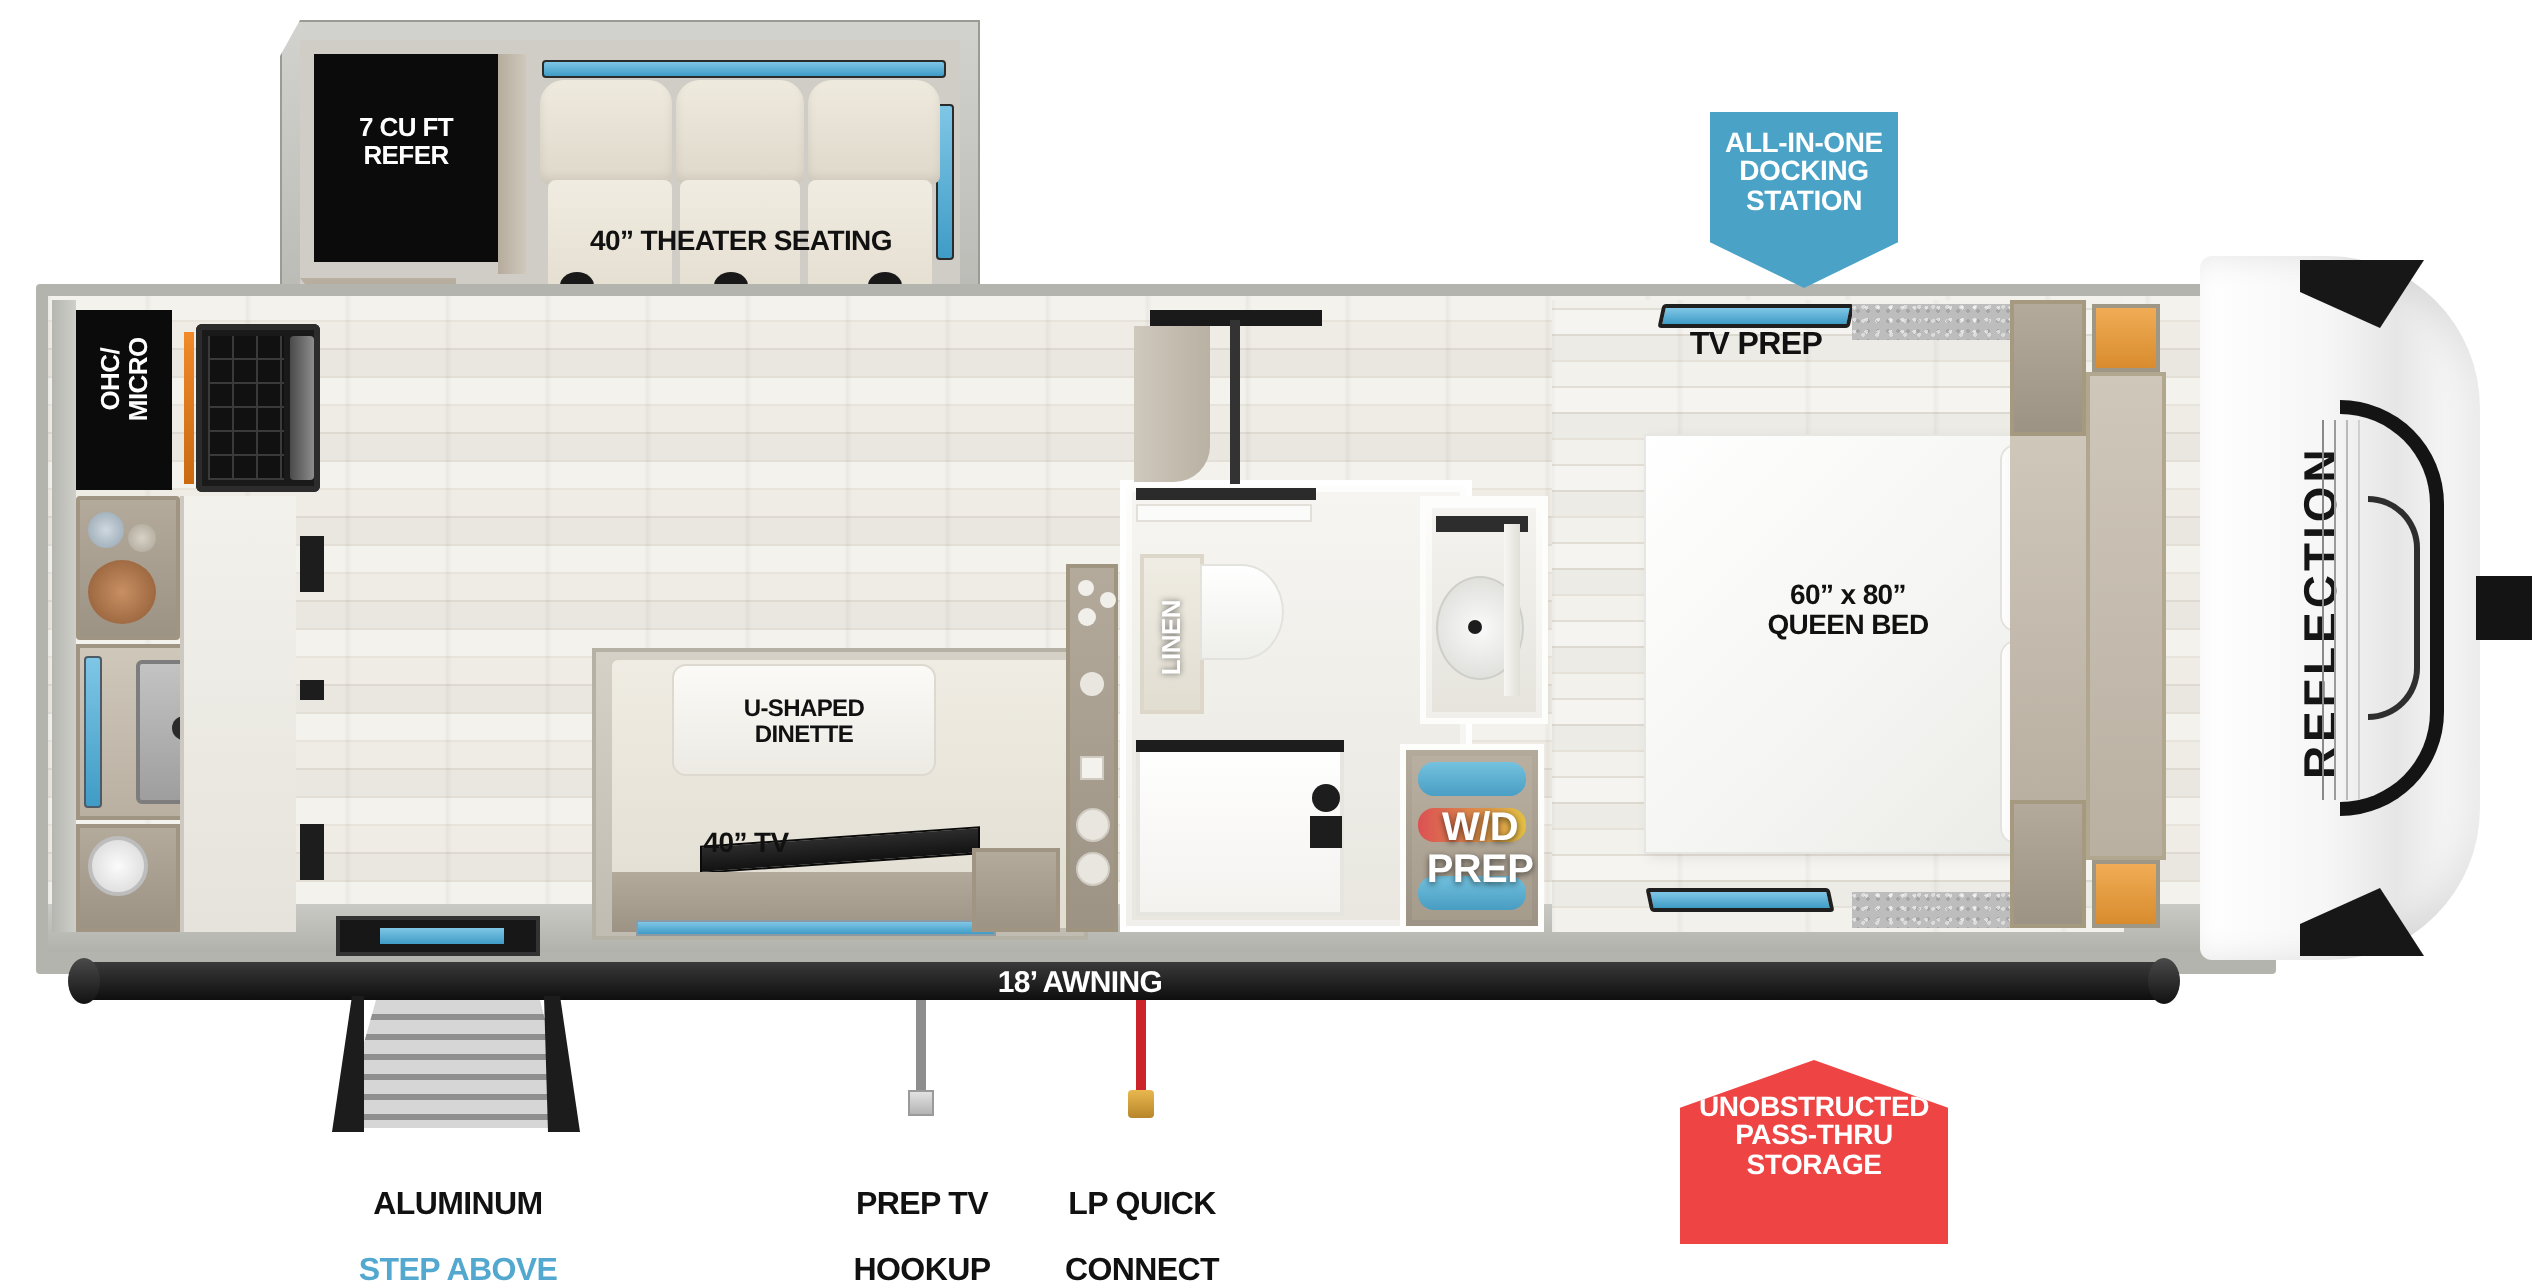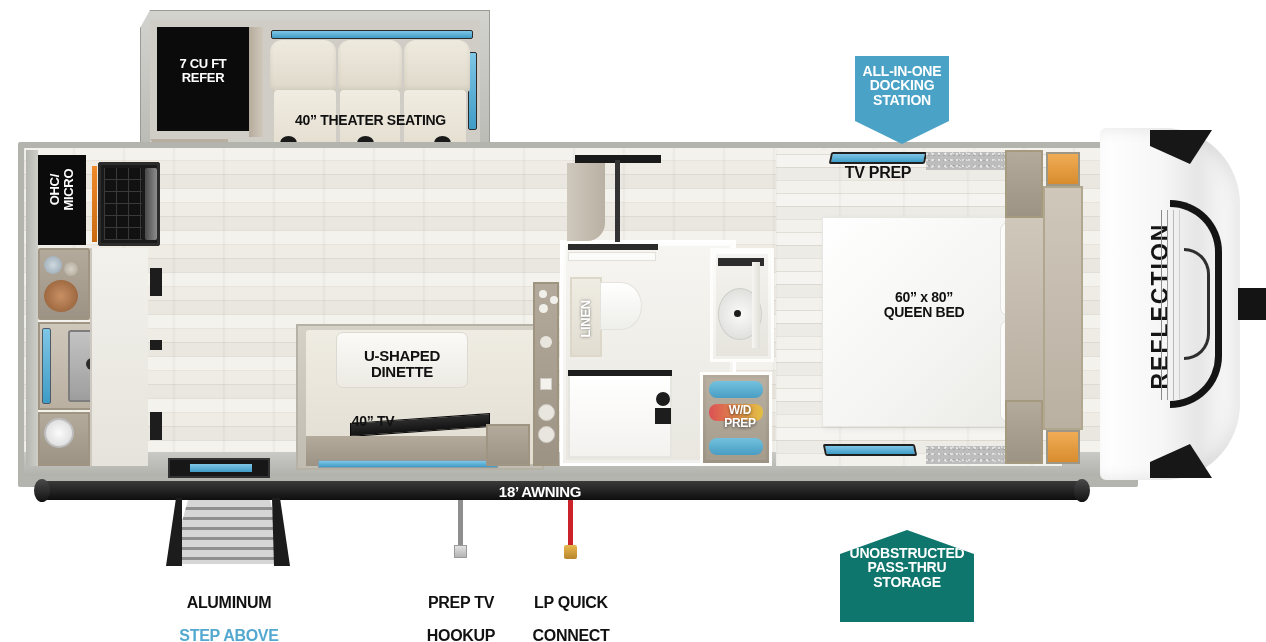--- a/index.html
+++ b/index.html
@@ -150,21 +150,21 @@
   <div class="abs" style="left:150px;top:268px;width:12px;height:28px;background:#1d1d1d;"></div>
   <div class="abs" style="left:150px;top:340px;width:12px;height:10px;background:#1d1d1d;"></div>
   <div class="abs" style="left:150px;top:412px;width:12px;height:28px;background:#1d1d1d;"></div>
 
   <div class="abs" style="left:168px;top:458px;width:102px;height:20px;background:#171717;border:2px solid #333;"></div>
   <div class="abs blu" style="left:190px;top:464px;width:62px;height:8px;"></div>
 
   <div class="abs" style="left:296px;top:324px;width:248px;height:146px;background:linear-gradient(180deg,#d5d1c7,#c0bcb1);border:2px solid #b6b1a5;"></div>
   <div class="abs cream" style="left:306px;top:330px;width:232px;height:134px;border-radius:3px;"></div>
   <div class="abs" style="left:336px;top:332px;width:132px;height:56px;background:linear-gradient(180deg,#fbfaf7,#eceae3);border:1px solid #ddd9d0;border-radius:7px;"></div>
-  <div class="lbl" style="left:336px;top:348px;width:132px;font-size:15px;">U-SHAPED
+  <div class="lbl" style="left:336px;top:348px;width:132px;font-size:12px;">U-SHAPED
 DINETTE</div>
 
   <div class="abs" style="left:350px;top:418px;width:140px;height:14px;background:linear-gradient(180deg,#2c2c2c,#121212);
               transform:skewY(-4deg);border:1px solid #0a0a0a;"></div>
   <div class="lbl" style="left:334px;top:414px;width:78px;font-size:14px;">40” TV</div>
   <div class="abs cab" style="left:306px;top:436px;width:196px;height:30px;"></div>
   <div class="abs blu" style="left:318px;top:460px;width:180px;height:8px;border:1px solid #8d9aa3;"></div>
   <div class="abs cab" style="left:486px;top:424px;width:44px;height:42px;border:2px solid #a09583;"></div>
 
   <div class="abs cab" style="left:533px;top:282px;width:26px;height:184px;border:2px solid #9e947f;"></div>
@@ -199,21 +199,21 @@
   <div class="abs" style="left:718px;top:258px;width:46px;height:8px;background:#2d2d2d;"></div>
   <div class="abs" style="left:718px;top:288px;width:44px;height:52px;border-radius:50%;background:radial-gradient(circle,#fafafa,#d8d8d4);border:1px solid #cfcfca;"></div>
   <div class="abs" style="left:734px;top:310px;width:7px;height:7px;border-radius:50%;background:#1d1d1d;"></div>
   <div class="abs" style="left:752px;top:262px;width:8px;height:86px;background:linear-gradient(90deg,#f7f6f2,#e1dfd8);"></div>
 
   <div class="abs cab" style="left:700px;top:372px;width:72px;height:94px;border:3px solid #fdfdfc;"></div>
   <div class="abs" style="left:706px;top:378px;width:60px;height:82px;background:linear-gradient(180deg,#b9afa0,#a69c8c);"></div>
   <div class="abs" style="left:709px;top:381px;width:54px;height:17px;background:linear-gradient(180deg,#6cc4e6,#3e9dc8);border-radius:8px;opacity:.9;"></div>
   <div class="abs" style="left:709px;top:404px;width:54px;height:17px;background:linear-gradient(90deg,#e0474c,#e8c33a);border-radius:8px;opacity:.9;"></div>
   <div class="abs" style="left:709px;top:438px;width:54px;height:17px;background:linear-gradient(180deg,#6cc4e6,#3e9dc8);border-radius:8px;opacity:.9;"></div>
-  <div class="lbl lbl-w" style="left:700px;top:404px;width:80px;font-size:12px;text-shadow:0 1px 3px rgba(0,0,0,.6);">W/D
+  <div class="lbl lbl-w" style="left:700px;top:404px;width:80px;font-size:20px;text-shadow:0 1px 3px rgba(0,0,0,.6);">W/D
 PREP</div>
 
   <div class="abs" style="left:575px;top:155px;width:86px;height:8px;background:#1a1a1a;"></div>
   <div class="abs" style="left:567px;top:163px;width:38px;height:78px;background:linear-gradient(90deg,#cfc8bc,#b9b1a3);border-radius:0 0 18px 0;"></div>
   <div class="abs" style="left:615px;top:160px;width:5px;height:82px;background:#333;"></div>
 
   <div class="abs floorA" style="left:776px;top:150px;width:286px;height:316px;"></div>
 
   <div class="abs blu" style="left:830px;top:152px;width:96px;height:12px;border:2px solid #1f1f1f;border-radius:2px;
               transform:skewX(-12deg);"></div>
@@ -290,17 +290,17 @@
 
   <div class="lbl" style="left:510px;top:578px;width:122px;font-size:16px;">
     <div>LP QUICK</div>
     <div>CONNECT</div>
   </div>
 
   <div class="badge badge-down" style="left:855px;top:56px;width:94px;height:80px;background:#4aa3c7;font-size:14px;">ALL-IN-ONE
 DOCKING
 STATION</div>
 
-  <div class="badge badge-up" style="left:840px;top:530px;width:134px;height:76px;background:#0f766e;font-size:14px;">UNOBSTRUCTED
+  <div class="badge badge-up" style="left:840px;top:530px;width:134px;height:76px;background:#ef4444;font-size:14px;">UNOBSTRUCTED
 PASS-THRU
 STORAGE</div>
 
 </div>
 
 </body></html>

